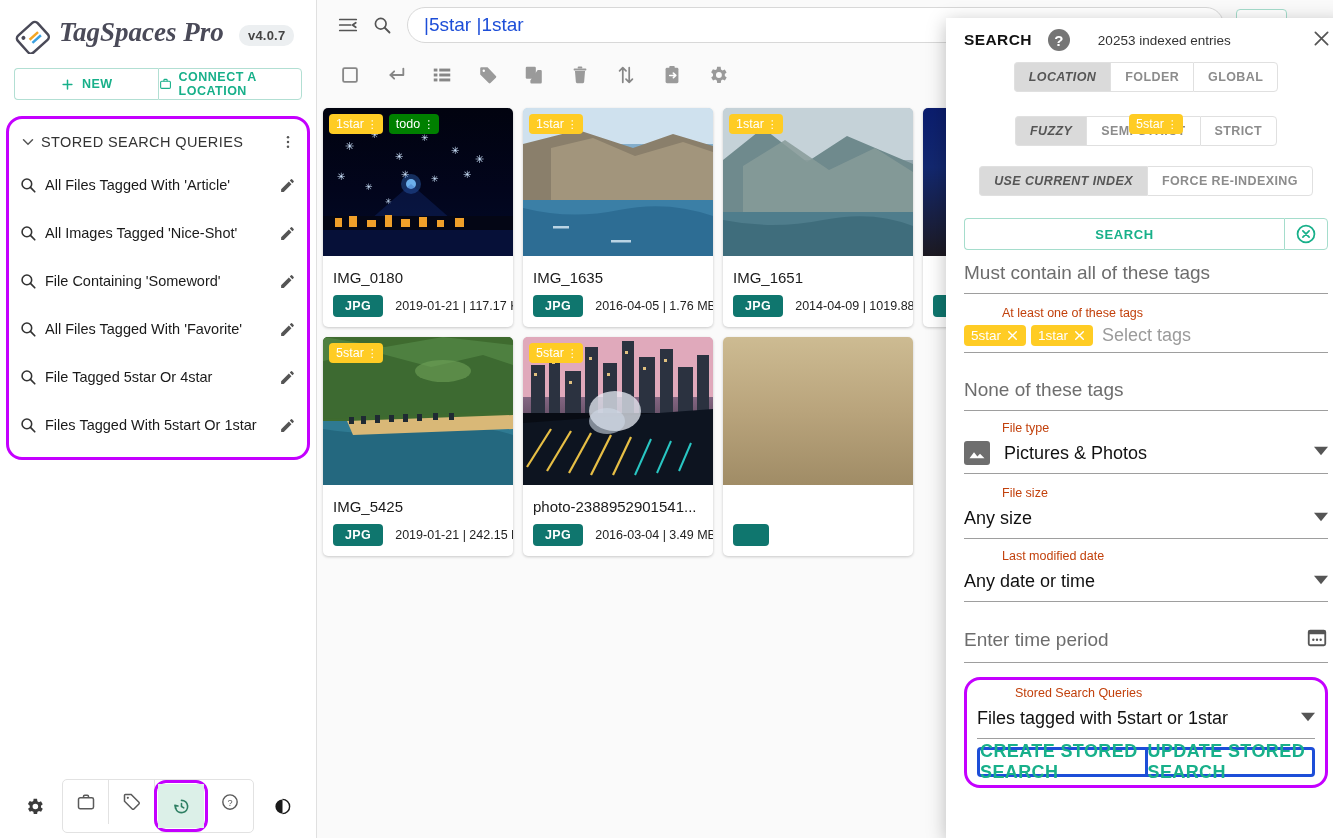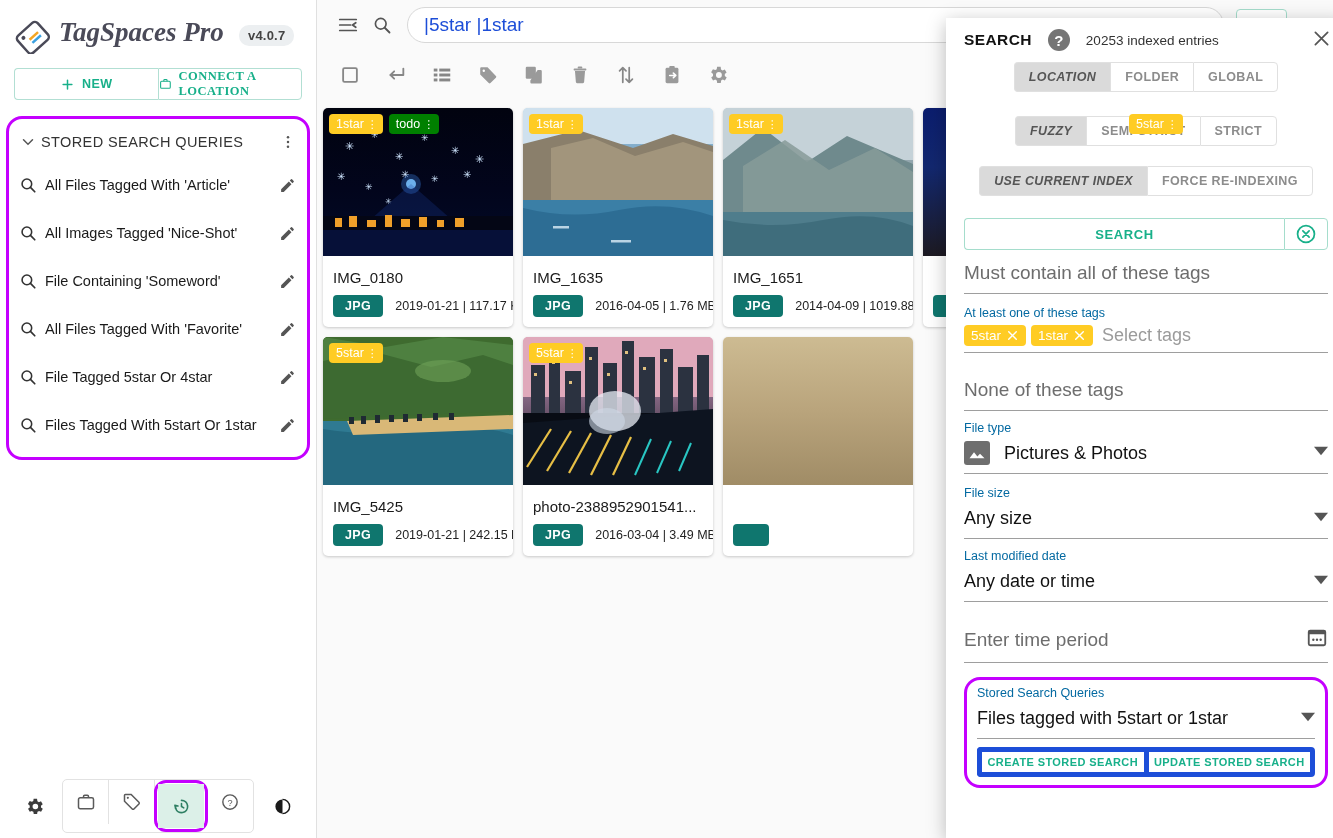--- a/index.html
+++ b/index.html
@@ -23,21 +23,21 @@
     margin-left:12px; background:#eceff1; color:#444; font-size:13px; font-weight:bold;
     padding:3px 9px; border-radius:10px; letter-spacing:.2px;
   }
   .action-row { display:flex; margin:12px 14px 0 14px; }
   .act-btn {
     flex:1; display:flex; align-items:center; justify-content:center; gap:7px;
     height:32px; border:1px solid #b2dfd3; color:#18b08a; background:#fff;
     font-size:12.5px; font-weight:bold; letter-spacing:.5px; cursor:pointer;
   }
   .act-btn.left { border-radius:4px 0 0 4px; border-right:none; }
-  .act-btn.right { border-radius:0 4px 4px 0;font-family:Liberation Serif, serif; }
+  .act-btn.right { border-radius:0 4px 4px 0; }
 
   .hl-box {
     margin:16px 6px 0 6px; border:3px solid #c400ff; border-radius:16px;
     padding:4px 0 8px 0;
   }
   .sq-header { display:flex; align-items:center; height:38px; padding:0 8px 0 6px; }
   .sq-caret { width:26px; display:flex; justify-content:center; color:#555; }
   .sq-title { flex:1; font-size:14.5px; color:#333; letter-spacing:.4px; }
   .sq-menu { width:22px; display:flex; justify-content:center; color:#555; cursor:pointer; }
   .sq-item {
@@ -107,21 +107,21 @@
     background:#fff; box-shadow:0 4px 18px rgba(0,0,0,.26);
     overflow:hidden;
   }
   .p-head { display:flex; align-items:center; height:44px; padding:0 14px 0 18px; }
   .p-title { font-size:15.5px; font-weight:bold; color:#111; letter-spacing:.4px; }
   .p-help {
     width:22px;height:22px;border-radius:50%;background:#757575;color:#fff;
     display:flex;align-items:center;justify-content:center;font-size:15px;font-weight:bold;
     margin-left:16px; cursor:pointer;
   }
-  .p-count { font-size:13.5px; color:#333; margin-left:16px; flex:1; }
+  .p-count { font-size:13.5px; color:#333; margin-left:28px; flex:1; }
   .p-close { color:#555; cursor:pointer; }
 
   .p-body { padding:0 18px; }
   .seg { display:flex; justify-content:center; margin-top:2px; }
   .seg-btn {
     border:1px solid #e0e0e0; background:#fff; color:#8c8c8c; font-size:12.5px;
     font-weight:bold; letter-spacing:.4px; padding:0 14px; height:30px;
     display:flex;align-items:center;justify-content:center; cursor:pointer;
   }
   .seg-btn.on { background:#dadada; color:#555;font-style:italic; }
@@ -134,21 +134,21 @@
     flex:1; height:32px; border:1px solid #a5ddcc; border-right:none; border-radius:4px 0 0 4px;
     background:#fff; color:#18b08a; font-size:13px; font-weight:bold; letter-spacing:.6px;
     display:flex;align-items:center;justify-content:center; cursor:pointer;
   }
   .search-clear {
     width:44px; height:32px; border:1px solid #a5ddcc; border-radius:0 4px 4px 0;
     display:flex;align-items:center;justify-content:center; color:#18b08a; cursor:pointer; background:#fff;
   }
 
   .fld { margin-top:4px; }
-  .fld-lbl { font-size:12.5px; color:#0369a1; }
+  .fld-lbl { font-size:12.5px; color:#c2410c;margin-left:38px; }
   .fld-line { border-bottom:1px solid #9e9e9e; }
   .fld-ph { font-size:19px; color:#6d6d6d; padding:8px 0 9px 0; }
   .fld-val { font-size:18px; color:#111; padding:8px 0 9px 0; display:flex; align-items:center; }
   .caret-dn { margin-left:auto; color:#555; }
 
   .tagfield { display:flex; align-items:center; flex-wrap:wrap; gap:5px; padding:5px 0 6px 0; }
   .tag-chip {
     display:flex; align-items:center; gap:5px; background:#ffcc24; color:#fff;
     font-size:13.5px; padding:3px 7px; border-radius:4px;
   }
@@ -160,22 +160,22 @@
     width:26px;height:24px;background:#6e6e6e;border-radius:3px;
     display:flex;align-items:center;justify-content:center;
   }
   .ftype-tx { font-size:18px; color:#111; margin-left:14px; }
 
   .hl-stored {
     margin-top:14px; border:3px solid #c400ff; border-radius:16px; padding:6px 10px 8px 10px;
   }
   .store-btns { display:flex; margin-top:8px; }
   .store-btn {
-    flex:1; height:30px; border:5px solid #1d4ed8; background:#fff; color:#18b08a;
-    font-size:11px; font-weight:bold; letter-spacing:.4px;
+    flex:1; height:30px; border:3px solid #1d4ed8; background:#fff; color:#18b08a;
+    font-size:18px; font-weight:bold; letter-spacing:.4px;
     display:flex;align-items:center;justify-content:center; cursor:pointer;
   }
   .store-btn.l { border-radius:4px 0 0 4px; border-right:none; }
   .store-btn.r { border-radius:0 4px 4px 0; }
 </style>
 </head>
 <body>
 
 <div id="app">
 

